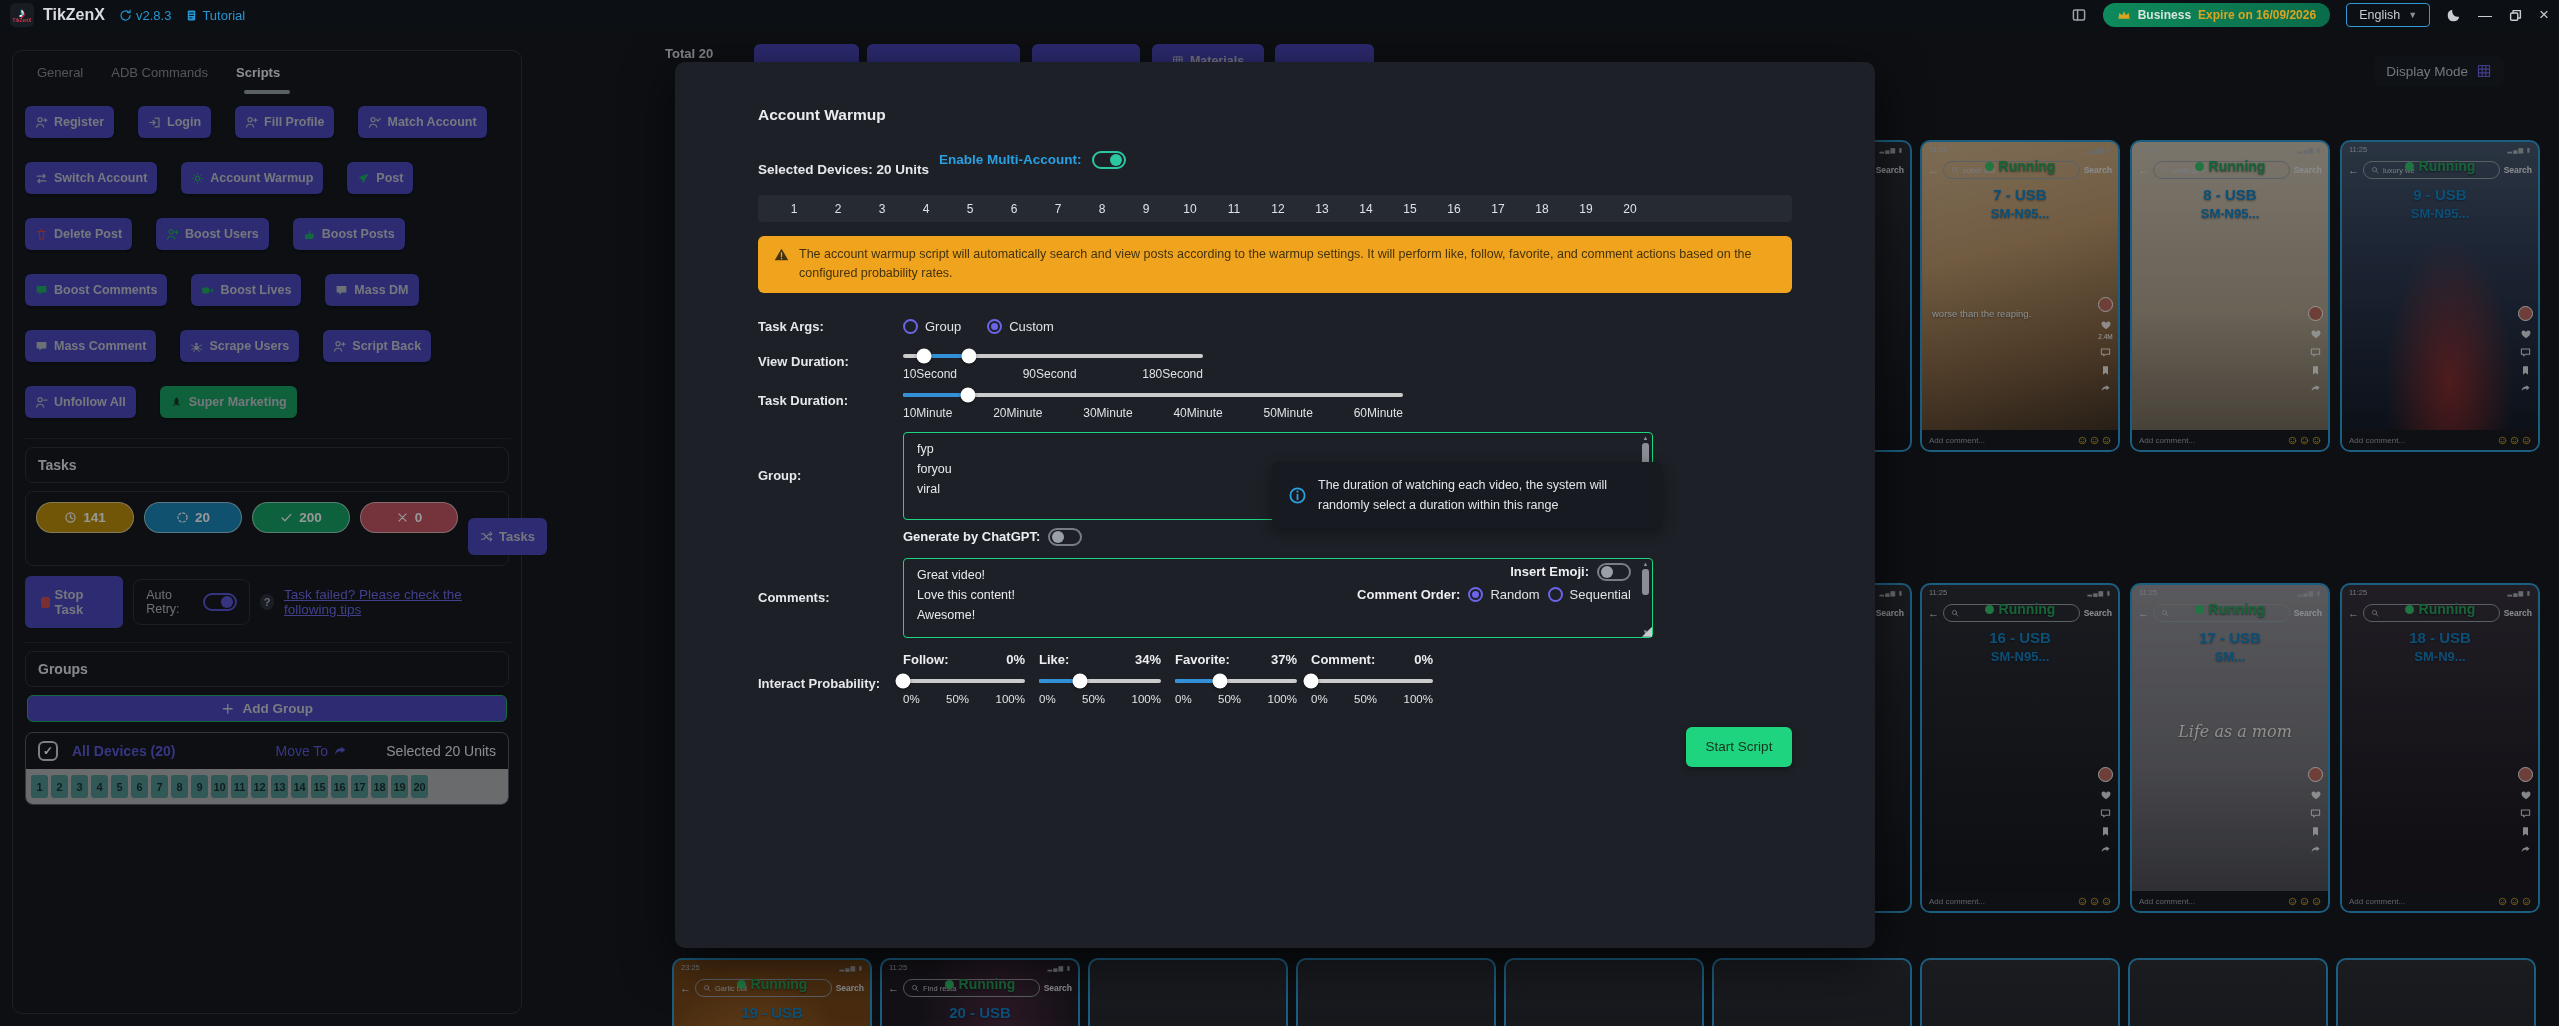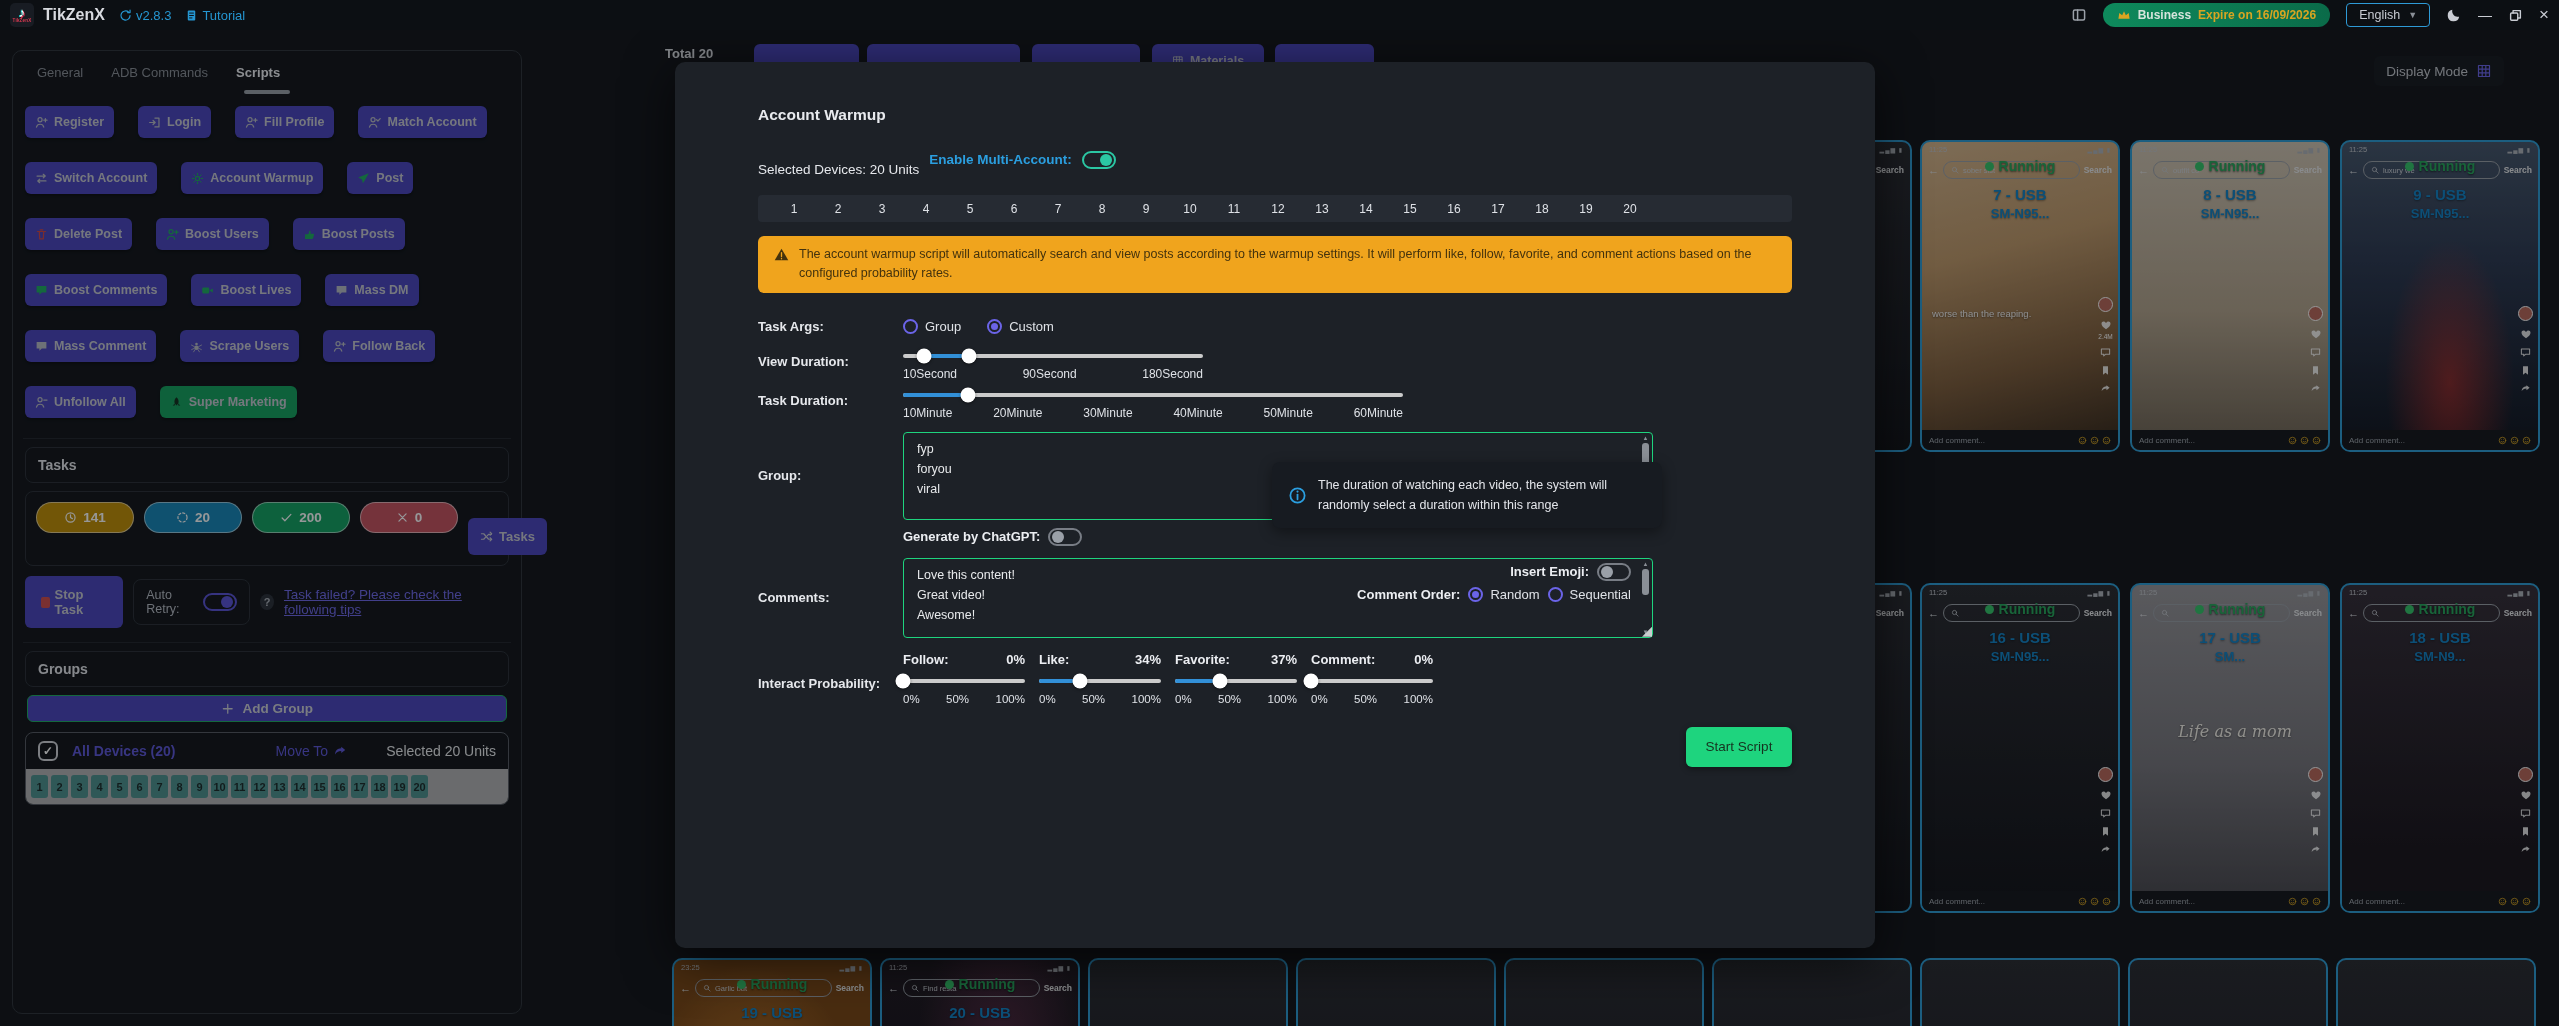--- a/index.html
+++ b/index.html
@@ -134,21 +134,21 @@
   .grad-night { background:radial-gradient(ellipse at 60% 30%, rgba(200,80,140,.3), transparent 50%),
     linear-gradient(180deg,#201a22,#120f14); }
 
   
   .backdrop { position:absolute; inset:0; background:rgba(4,6,9,.42); z-index:100; }
   .modal { position:absolute; left:675px; top:32px; width:1200px; height:886px; background:#1d2127;
     border-radius:10px; box-shadow:0 12px 50px rgba(0,0,0,.65); z-index:150;
     padding:44px 83px 0 83px; }
   .m-title { font-size:15.5px; font-weight:bold; color:#e8eaee; }
   .m-selrow { display:flex; align-items:center; gap:10px; margin-top:18px; }
-  .m-seldev { font-size:13.5px; font-weight:normal; color:#e6e8ec;margin-top:20px; }
+  .m-seldev { font-size:13.5px; font-weight:bold; color:#e6e8ec;margin-top:20px; }
   .m-multi { font-size:13.5px; font-weight:bold; color:#2b9fe0; }
   .m-strip { margin-top:18px; background:#262b33; border-radius:4px; height:27px; display:flex;
     align-items:center; padding:0 14px; width:100%; }
   .m-strip span { width:44px; text-align:center; font-size:12px; color:#dfe2e7; }
   .m-warning { margin-top:14px; background:#f0a41d; border-radius:6px; padding:9px 16px;
     display:flex; gap:10px; color:#43320d; font-size:12.5px; line-height:1.55; font-weight:500;
     align-items:flex-start; }
   .m-warning .ic { color:#43320d; font-size:15px; margin-top:2px; }
   .form { margin-top:26px; }
   .frow { display:flex; align-items:center; margin-bottom:12px; }
@@ -408,21 +408,21 @@
      <span>Scrape Users</span>
         </div>
         <div class="sbtn ">
      <span class="ic ic-gray" style="font-size:13px;">
             <svg viewBox="0 0 16 16" fill="none" stroke="currentColor" stroke-width="1.5" stroke-linecap="round" stroke-linejoin="round">
               <circle cx="6.2" cy="4.6" r="2.5"></circle>
               <path d="M1.8 13.8a4.6 4.6 0 0 1 9 0"></path>
               <path d="M12.8 3.2v4M10.8 5.2h4"></path>
             </svg>
           </span>
-     <span>Follow Back</span>
+     <span>Script Back</span>
         </div>
         <div class="sbtn ">
      <span class="ic ic-gray" style="font-size:13px;">
             <svg viewBox="0 0 16 16" fill="none" stroke="currentColor" stroke-width="1.5" stroke-linecap="round" stroke-linejoin="round">
               <circle cx="6.2" cy="4.6" r="2.5"></circle>
               <path d="M1.8 13.8a4.6 4.6 0 0 1 9 0"></path>
               <path d="M10.8 5h4"></path>
             </svg>
           </span>
      <span>Unfollow All</span>
@@ -1206,22 +1206,22 @@
           <span class="toggle tg-off">
               <span class="knob"></span>
             </span>
         </span>
       </div>
 
       <div class="frow" style="margin-top:2px;">
         <span class="flabel">Comments:</span>
         <div class="tarea-wrap">
           <div class="tarea tarea-comments" id="comments-box">
+              <div>Great video!</div>
               <div>Love this content!</div>
-              <div>Great video!</div>
               <div>Awesome!</div>
             </div>
           <div class="fakebar">
               <span>▲</span>
               <span class="thumb"></span>
               <span class="gap"></span>
               <span>▼</span>
             </div>
           <div class="resizer"></div>
           <div class="cmt-overlay">

